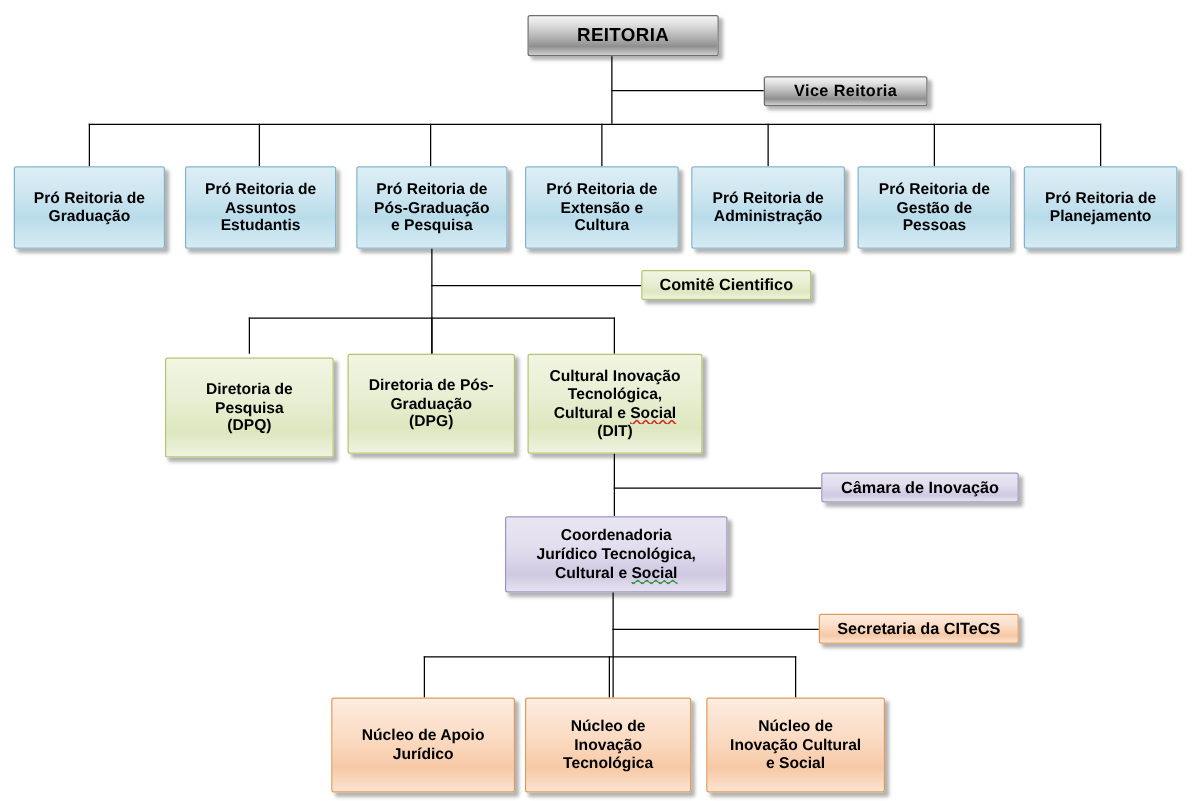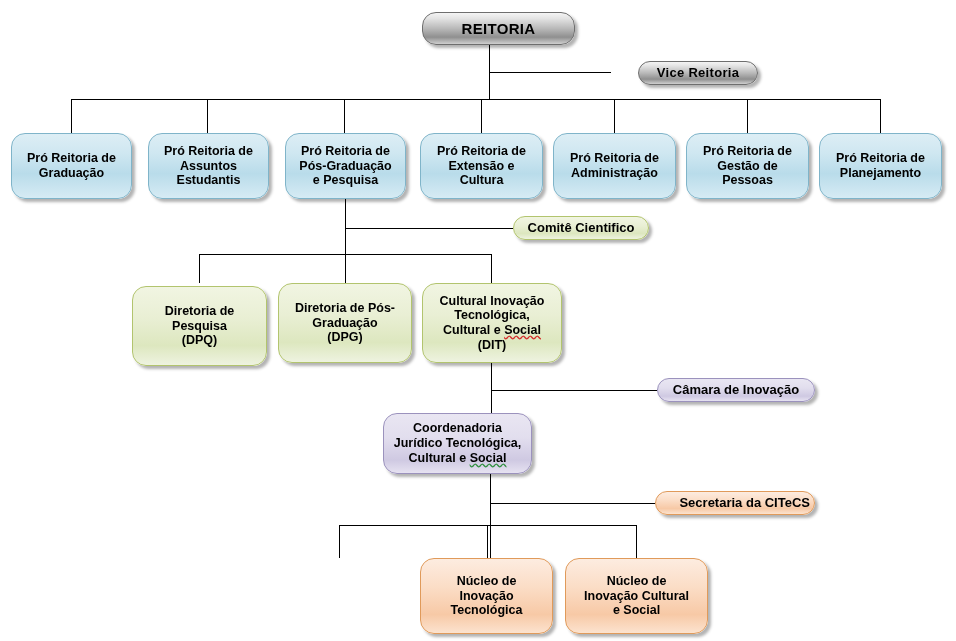--- a/index.html
+++ b/index.html
@@ -28,21 +28,21 @@
   .node {
     position: absolute;
     box-sizing: border-box;
     display: flex;
     align-items: center;
     justify-content: center;
     text-align: center;
     font-weight: bold;
     color: #000000;
     line-height: 1.18;
-    border-radius: 14px;
+    border-radius: 2px;
     box-shadow: 3px 3px 3px rgba(0,0,0,0.30);
     padding: 2px 4px;
   }
   .node .txt { display: block; width: 100%; }
 
   
   .node.silver {
     background: linear-gradient(to bottom, #f4f4f4 0%, #e3e3e3 18%, #b9b9b9 50%, #8f8f8f 78%, #cfcfcf 100%);
     border: 1px solid #6e6e6e;
     font-size: 15px;
@@ -72,21 +72,21 @@
     font-size: 12.5px;
   }
   .node.purple.badge { font-size: 13px; text-align: center; }
 
   
   .node.orange {
     background: linear-gradient(to bottom, #fdece0 0%, #fbddc6 38%, #f7c9a6 75%, #fce3cf 100%);
     border: 1px solid #e09a5a;
     font-size: 12.5px;
   }
-  .node.orange.badge { font-size: 13px; text-align: right; }
+  .node.orange.badge { font-size: 13px; }
 
   
   .squiggle-red {
     text-decoration: underline wavy #d42a2a;
     text-decoration-skip-ink: none;
   }
   .squiggle-green {
     text-decoration: underline wavy #2f8f3f;
     text-decoration-skip-ink: none;
   }
@@ -97,21 +97,21 @@
 <div id="chart-canvas">
 
   <div class="node silver" style="left:422px; top:12px; width:153px; height:33px;">
     <span class="txt">REITORIA</span>
   </div>
 
   <div class="line v" style="left:489px; top:45px; height:54px;"></div>
 
   <div class="line h" style="left:489px; top:72px; width:122px;"></div>
 
-  <div class="node silver small" style="left:611px; top:61px; width:120px; height:24px;margin-left:27px;">
+  <div class="node silver small" style="left:611px; top:61px; width:131px; height:24px;">
     <span class="txt">Vice Reitoria</span>
   </div>
 
   <div class="line h" style="left:71px; top:99px; width:810px;"></div>
 
   <div class="line v" style="left:71px; top:99px; height:34px;"></div>
   <div class="line v" style="left:207px; top:99px; height:34px;"></div>
   <div class="line v" style="left:344px; top:99px; height:34px;"></div>
   <div class="line v" style="left:481px; top:99px; height:34px;"></div>
   <div class="line v" style="left:614px; top:99px; height:34px;"></div>
@@ -192,41 +192,45 @@
   </div>
 
   <div class="line v" style="left:491px; top:363px; height:50px;"></div>
 
   <div class="line h" style="left:491px; top:390px; width:166px;"></div>
 
   <div class="node purple badge" style="left:657px; top:378px; width:158px; height:24px;">
     <span class="txt">Câmara de Inovação</span>
   </div>
 
-  <div class="node purple" style="left:383px; top:413px; width:149px; height:61px;">
+  <div class="node purple" style="left:404px; top:413px; width:178px; height:61px;">
     <span class="txt">
       <span>Coordenadoria</span><br>
       <span>Jurídico Tecnológica,</span><br>
       <span>Cultural e </span><span class="squiggle-green">Social</span>
     </span>
   </div>
 
   <div class="line v" style="left:490px; top:474px; height:84px;"></div>
 
   <div class="line h" style="left:490px; top:503px; width:165px;"></div>
 
   <div class="node orange badge" style="left:655px; top:491px; width:160px; height:24px;">
     <span class="txt">Secretaria da CITeCS</span>
   </div>
 
   <div class="line h" style="left:339px; top:525px; width:298px;"></div>
   <div class="line v" style="left:339px; top:525px; height:33px;"></div>
   <div class="line v" style="left:487px; top:525px; height:33px;"></div>
   <div class="line v" style="left:636px; top:525px; height:33px;"></div>
 
+  <div class="node orange" style="left:265px; top:558px; width:147px; height:76px; white-space:pre-line;">
+    <span class="txt">Núcleo de Apoio
+Jurídico</span>
+  </div>
 
   <div class="node orange" style="left:420px; top:558px; width:133px; height:76px; white-space:pre-line;">
     <span class="txt">Núcleo de
 Inovação
 Tecnológica</span>
   </div>
 
   <div class="node orange" style="left:565px; top:558px; width:143px; height:76px; white-space:pre-line;">
     <span class="txt">Núcleo de
 Inovação Cultural

